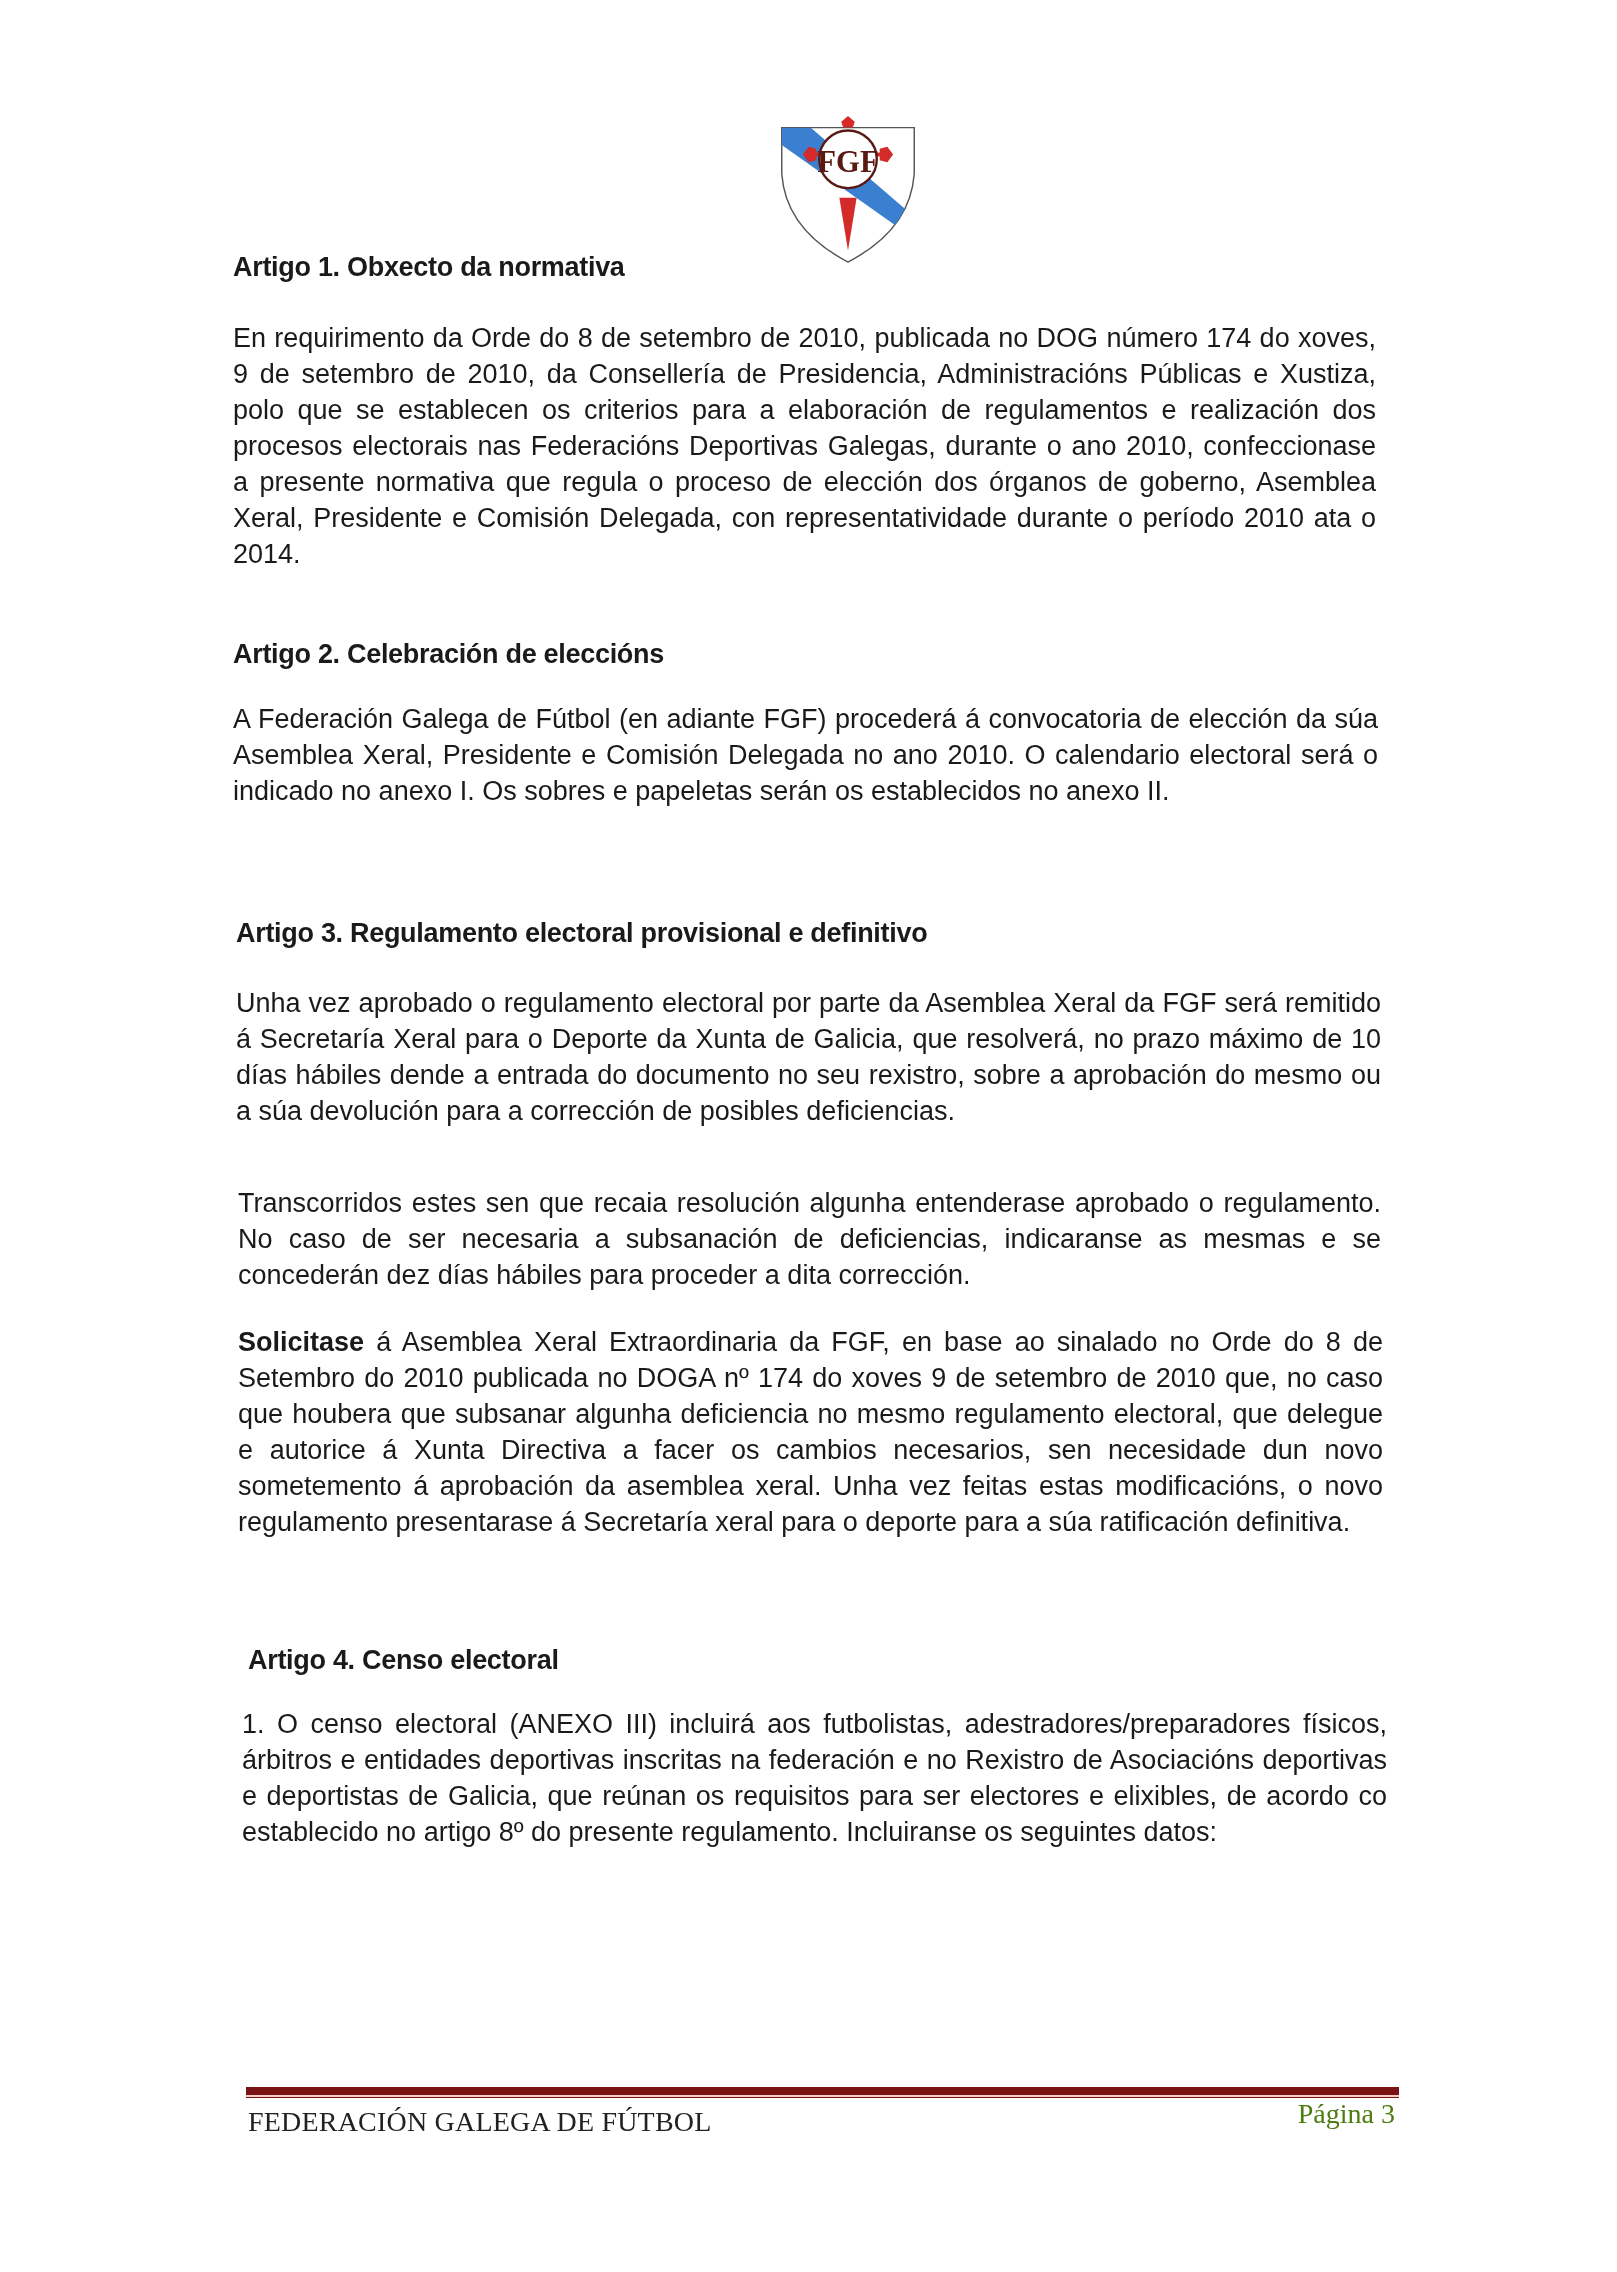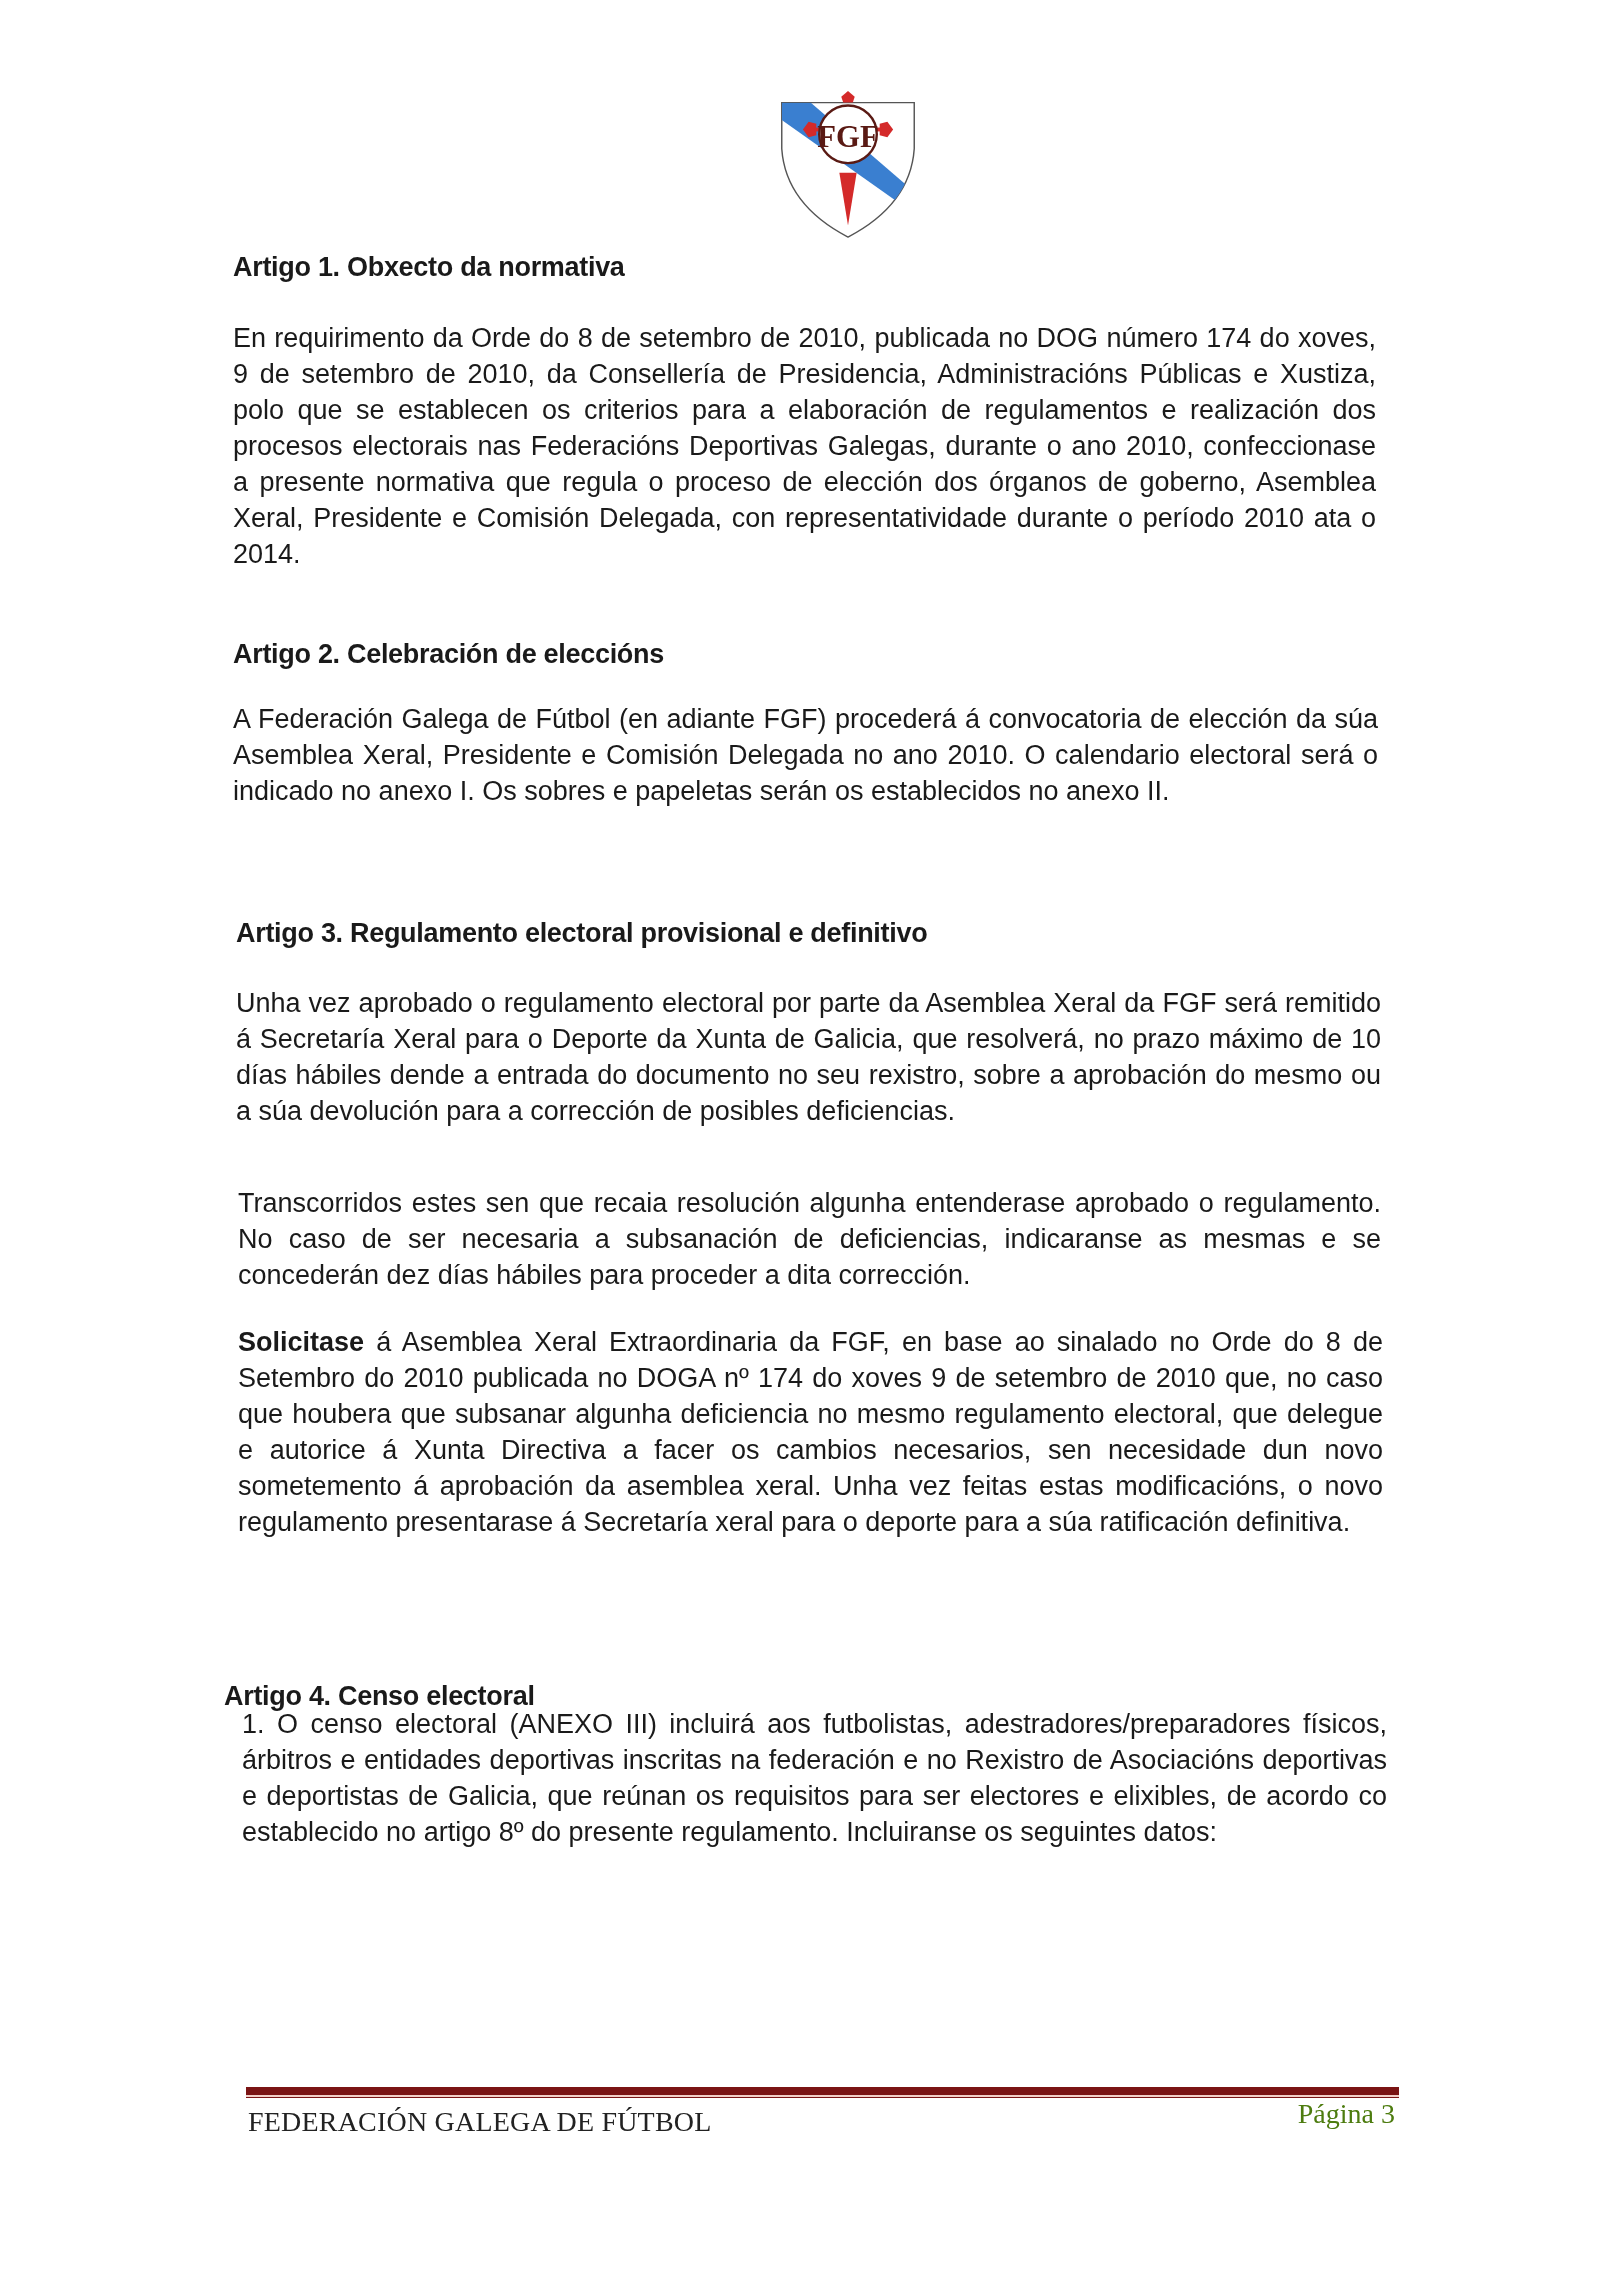--- a/index.html
+++ b/index.html
@@ -1,17 +1,17 @@
 <!DOCTYPE html>
 <html><head>
 <meta charset="utf-8">
 <style>
   html, body { margin: 0; padding: 0; background: #ffffff; }
   body { width: 1618px; height: 2272px; position: relative; overflow: hidden; font-family: "Liberation Sans", sans-serif; color: #1a1a1a; }
-  .logo { position: absolute; left: 776px; top: 91px; width: 144px; height: 149px; }
+  .logo { position: absolute; left: 776px; top: 116px; width: 144px; height: 149px; }
   .article-title { position: absolute; font-weight: bold; font-size: 27px; letter-spacing: -0.3px; margin: 0; white-space: nowrap; }
   .para { position: absolute; font-size: 27px; line-height: 36px; text-align: justify; margin: 0; width: 1143px; }
   .bold-lead { font-weight: bold; }
   .footer-rule { position: absolute; left: 246px; top: 2087px; width: 1153px; height: 11.5px; }
   .footer-rule .thick { height: 7.7px; background: #7a1414; }
   .footer-rule .gap { height: 1.9px; background: #f3cfc8; }
   .footer-rule .thin { height: 1.9px; background: #7a1414; }
   .footer-left { position: absolute; left: 248px; top: 2106px; font-family: "Liberation Serif", serif; font-size: 28px; letter-spacing: 0.2px; color: #222; text-align: center; }
   .footer-right { position: absolute; right: 223px; top: 2098px; font-family: "Liberation Serif", serif; font-size: 28px; color: #4d7c0f; }
 </style>
@@ -46,21 +46,21 @@
 <h2 class="article-title" style="left:233px; top:639px;">Artigo 2. Celebración de eleccións</h2>
 <p class="para" style="left:233px; top:701px; width:1145px;">A Federación Galega de Fútbol (en adiante FGF) procederá á  convocatoria de elección da súa Asemblea Xeral, Presidente e Comisión Delegada no ano 2010. O calendario electoral será o indicado no anexo I. Os sobres e papeletas serán os establecidos no anexo II.</p>
 
 <h2 class="article-title" style="left:236px; top:918px;">Artigo 3. Regulamento electoral provisional e definitivo</h2>
 <p class="para" style="left:236px; top:985px; width:1145px;">Unha vez aprobado o regulamento electoral por parte da Asemblea Xeral da FGF será remitido á Secretaría Xeral para o Deporte da Xunta de Galicia, que resolverá, no prazo máximo de 10 días hábiles dende a entrada do documento no seu rexistro, sobre a aprobación do mesmo ou a súa devolución para a corrección de posibles deficiencias.</p>
 <p class="para" style="left:238px; top:1185px; width:1143px;">Transcorridos estes sen que recaia resolución algunha entenderase aprobado o regulamento. No caso de ser necesaria a subsanación de deficiencias, indicaranse as mesmas e se concederán dez días hábiles para proceder a dita corrección.</p>
 <p class="para" style="left:238px; top:1324px; width:1145px;">
   <span class="bold-lead">Solicitase</span><span> á Asemblea Xeral Extraordinaria da FGF, en base ao sinalado no Orde do 8 de Setembro do 2010 publicada no DOGA nº 174 do xoves 9 de setembro de 2010 que, no caso que houbera que subsanar algunha deficiencia no mesmo regulamento electoral, que delegue e autorice á Xunta Directiva a facer os cambios necesarios, sen necesidade dun novo sometemento á aprobación da asemblea xeral. Unha vez feitas estas modificacións, o novo regulamento presentarase á Secretaría xeral para o deporte para a súa ratificación definitiva.</span>
 </p>
 
-<h2 class="article-title" style="left:224px; top:1645px;margin-top:36px;">Artigo 4. Censo electoral</h2>
+<h2 class="article-title" style="left:248px; top:1645px;">Artigo 4. Censo electoral</h2>
 <p class="para" style="left:242px; top:1706px; width:1145px;">1. O censo electoral (ANEXO III) incluirá aos futbolistas, adestradores/preparadores físicos, árbitros e entidades deportivas inscritas na federación e no Rexistro de Asociacións deportivas e deportistas de Galicia, que reúnan os requisitos para ser electores e elixibles, de acordo co establecido no artigo 8º do presente regulamento. Incluiranse os seguintes datos:</p>
 
 <div class="footer-rule">
   <div class="thick"></div>
   <div class="gap"></div>
   <div class="thin"></div>
 </div>
 <div class="footer-left">FEDERACIÓN GALEGA DE FÚTBOL</div>
 <div class="footer-right">Página 3</div>
 

